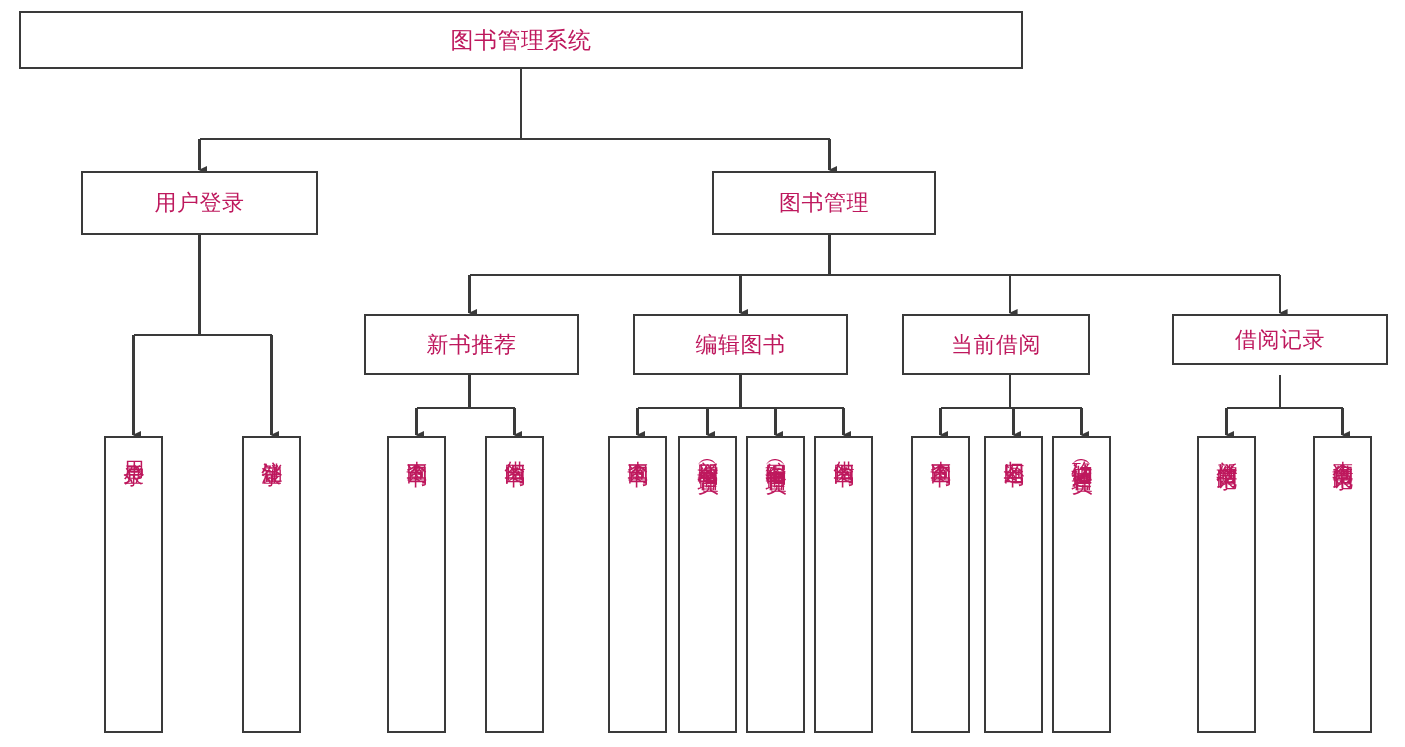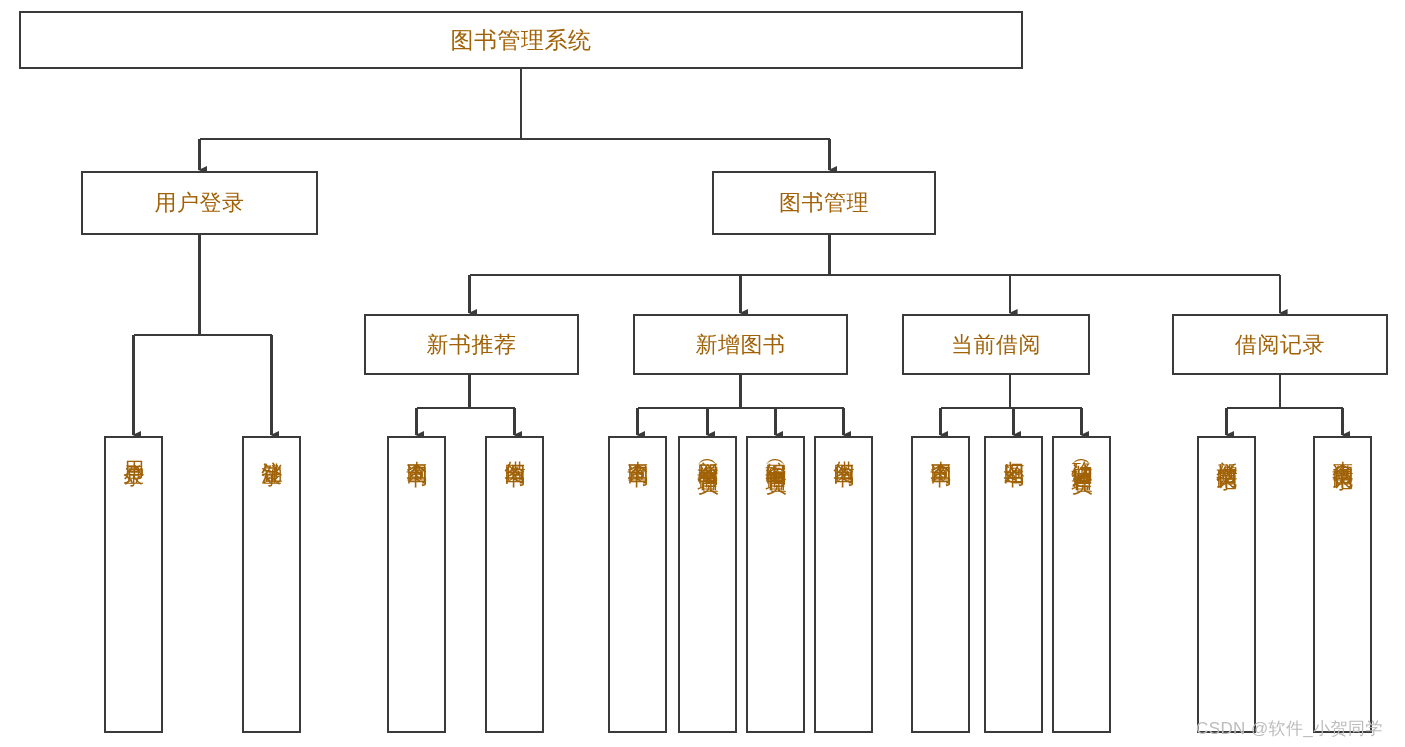--- a/index.html
+++ b/index.html
@@ -17,21 +17,21 @@
     background:#ffffff;
     border:2.2px solid #3a3a3a;
     display:flex;align-items:center;justify-content:center;
     color:#2b2b2b;
   }
   .node-label{
     display:block;
     text-align:left;
     line-height:1.08;
     white-space:pre-line;
-    color:#a16207;
+    color:#be185d;
   }
   
   .h-node .node-label{
     font-size:22px;
     letter-spacing:0.5px;
   }
   .title-node .node-label{font-size:23px;}
   
   .v-node{
     align-items:flex-start;
@@ -109,26 +109,26 @@
       <div class="node h-node" style="left: 81px; top: 171px; width: 237px; height: 64px;">
         <span class="node-label">用户登录</span>
       </div>
       <div class="node h-node" style="left: 712px; top: 171px; width: 224px; height: 64px;">
         <span class="node-label">图书管理</span>
       </div>
       <div class="node h-node" style="left: 364px; top: 314px; width: 215px; height: 61px;">
         <span class="node-label">新书推荐</span>
       </div>
       <div class="node h-node" style="left: 633px; top: 314px; width: 215px; height: 61px;">
-        <span class="node-label">新增图书</span>
+        <span class="node-label">编辑图书</span>
       </div>
       <div class="node h-node" style="left: 902px; top: 314px; width: 188px; height: 61px;">
         <span class="node-label">当前借阅</span>
       </div>
-      <div class="node h-node" style="left: 1172px; top: 314px; width: 216px; height: 61px;">
+      <div class="node h-node" style="left: 1172px; top: 314px; width: 216px; height: 51px;">
         <span class="node-label">借阅记录</span>
       </div>
       <div class="node v-node" style="left: 104px; top: 436px; width: 59px; height: 297px;">
         <span class="node-label">用户登录</span>
       </div>
       <div class="node v-node" style="left: 242px; top: 436px; width: 59px; height: 297px;">
         <span class="node-label">注销登录</span>
       </div>
       <div class="node v-node" style="left: 387px; top: 436px; width: 59px; height: 297px;">
         <span class="node-label">查询图书</span>
@@ -158,14 +158,13 @@
         <span class="node-label">确认归还（管理员）</span>
       </div>
       <div class="node v-node" style="left: 1197px; top: 436px; width: 59px; height: 297px;">
         <span class="node-label">新增借阅记录</span>
       </div>
       <div class="node v-node" style="left: 1313px; top: 436px; width: 59px; height: 297px;">
         <span class="node-label">查询借阅记录</span>
       </div>
     </div>
 
-  <div class="watermark" style="left: 1196px; top: 717px; color: rgb(188, 188, 188);">CSDN @软件_小贺同学</div>
 </div>
 
 </body></html>

